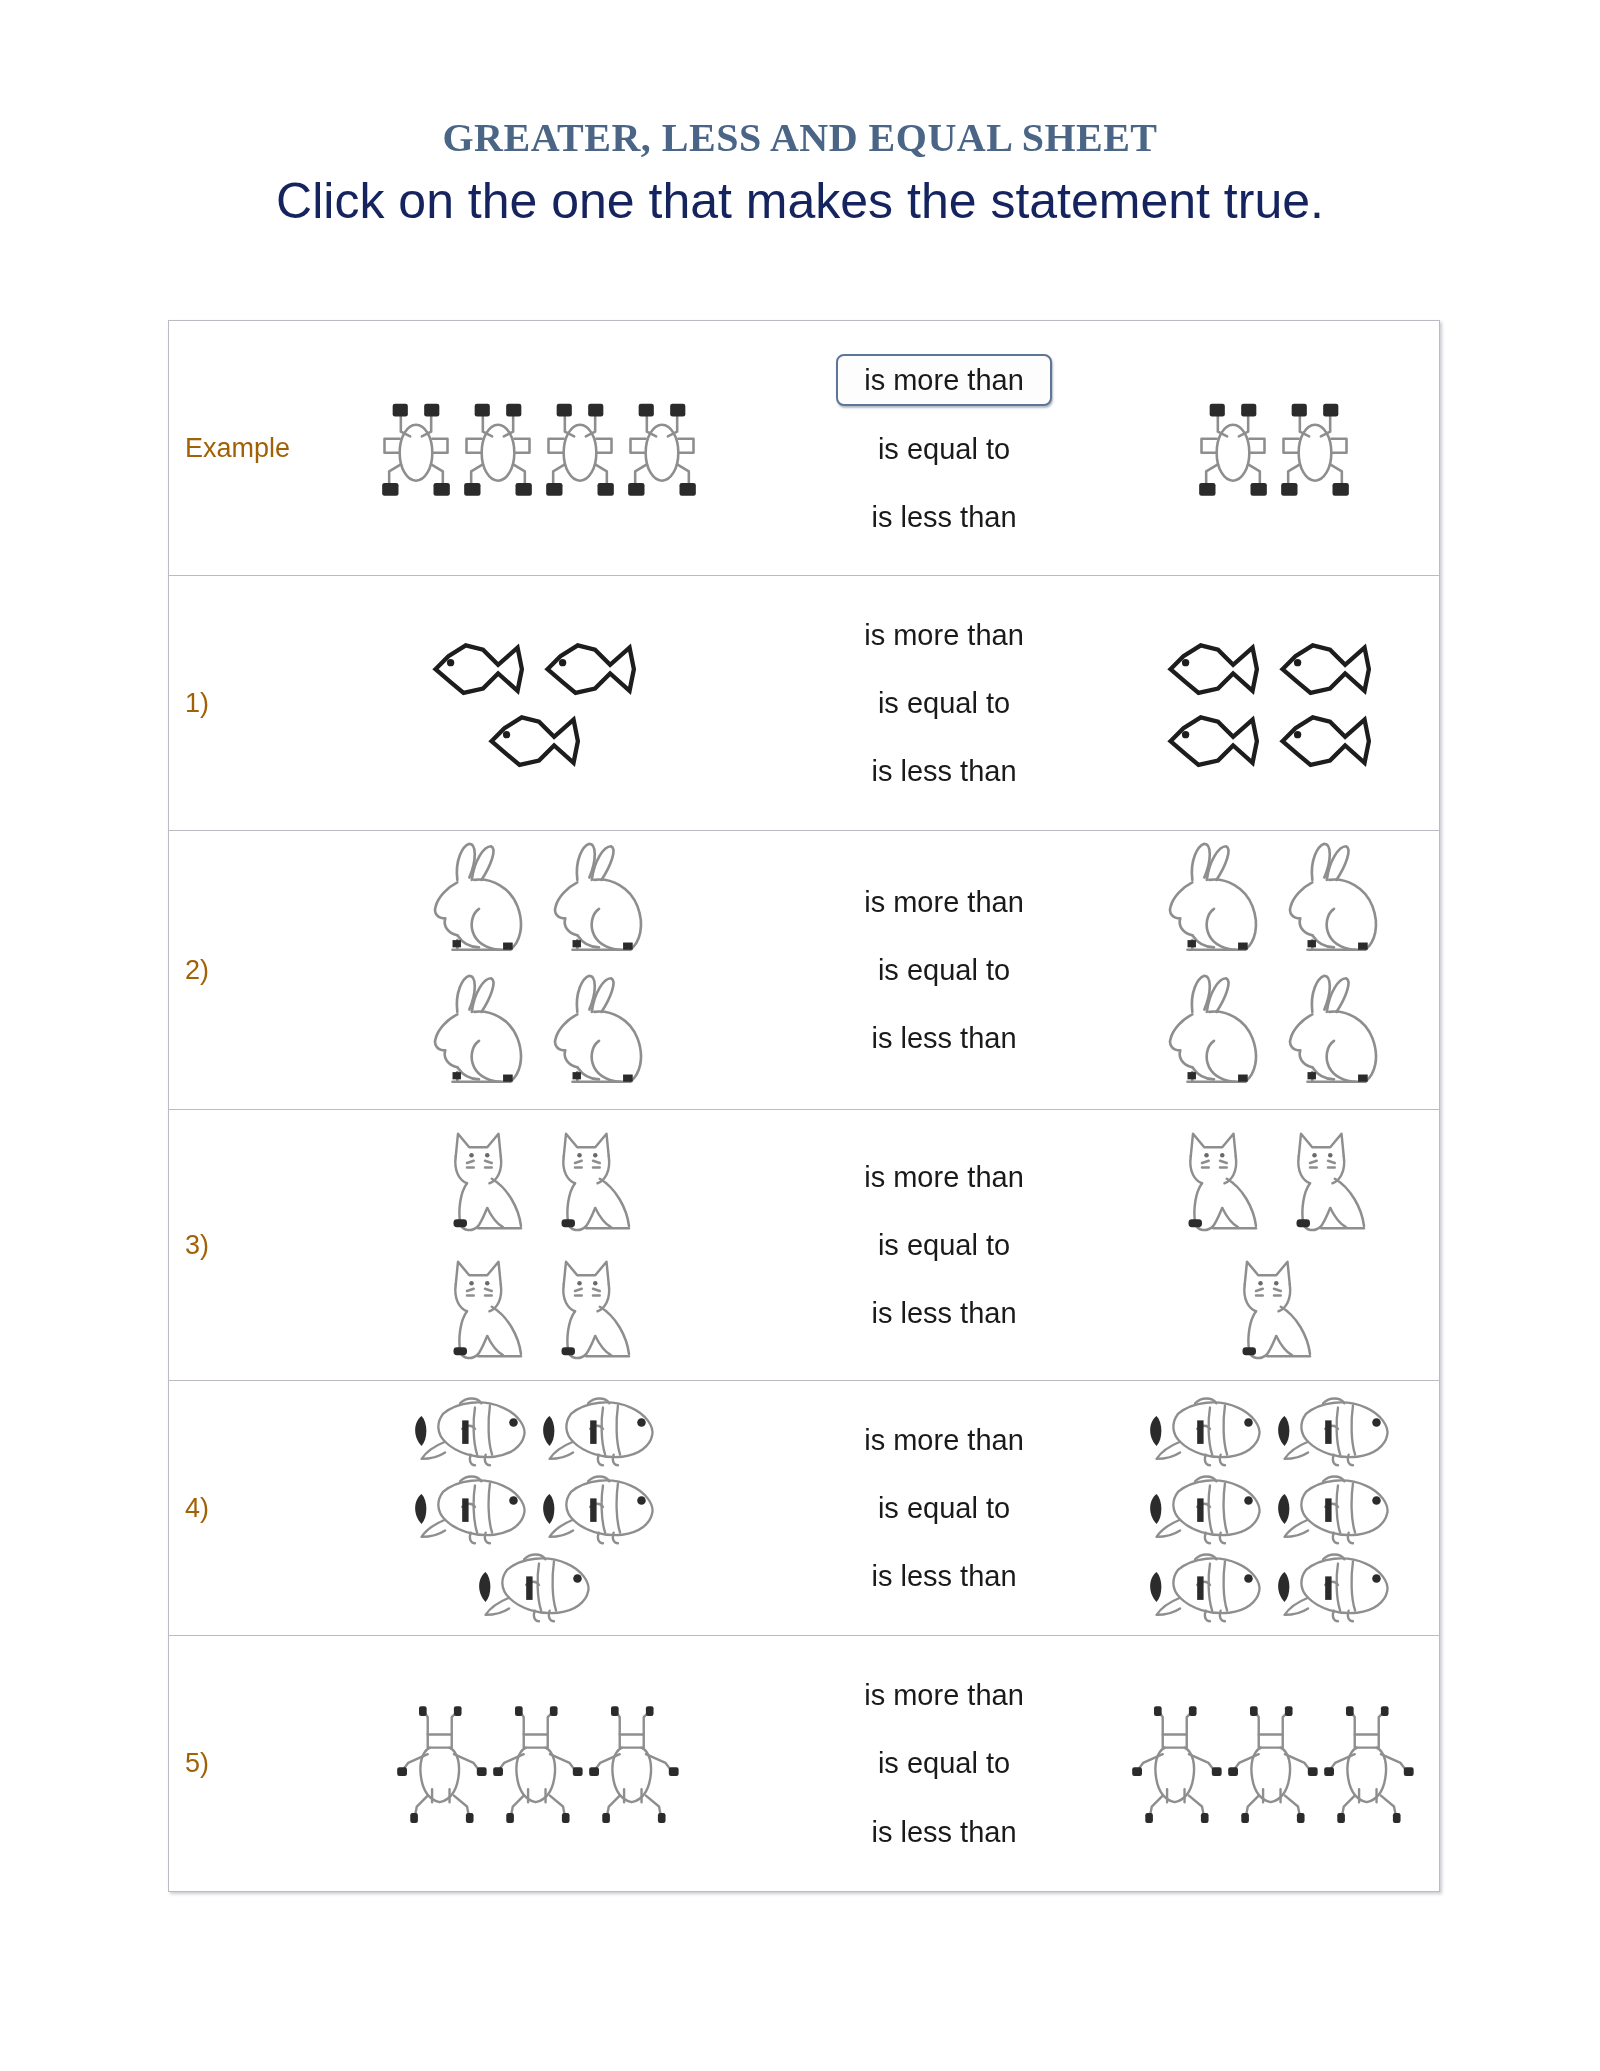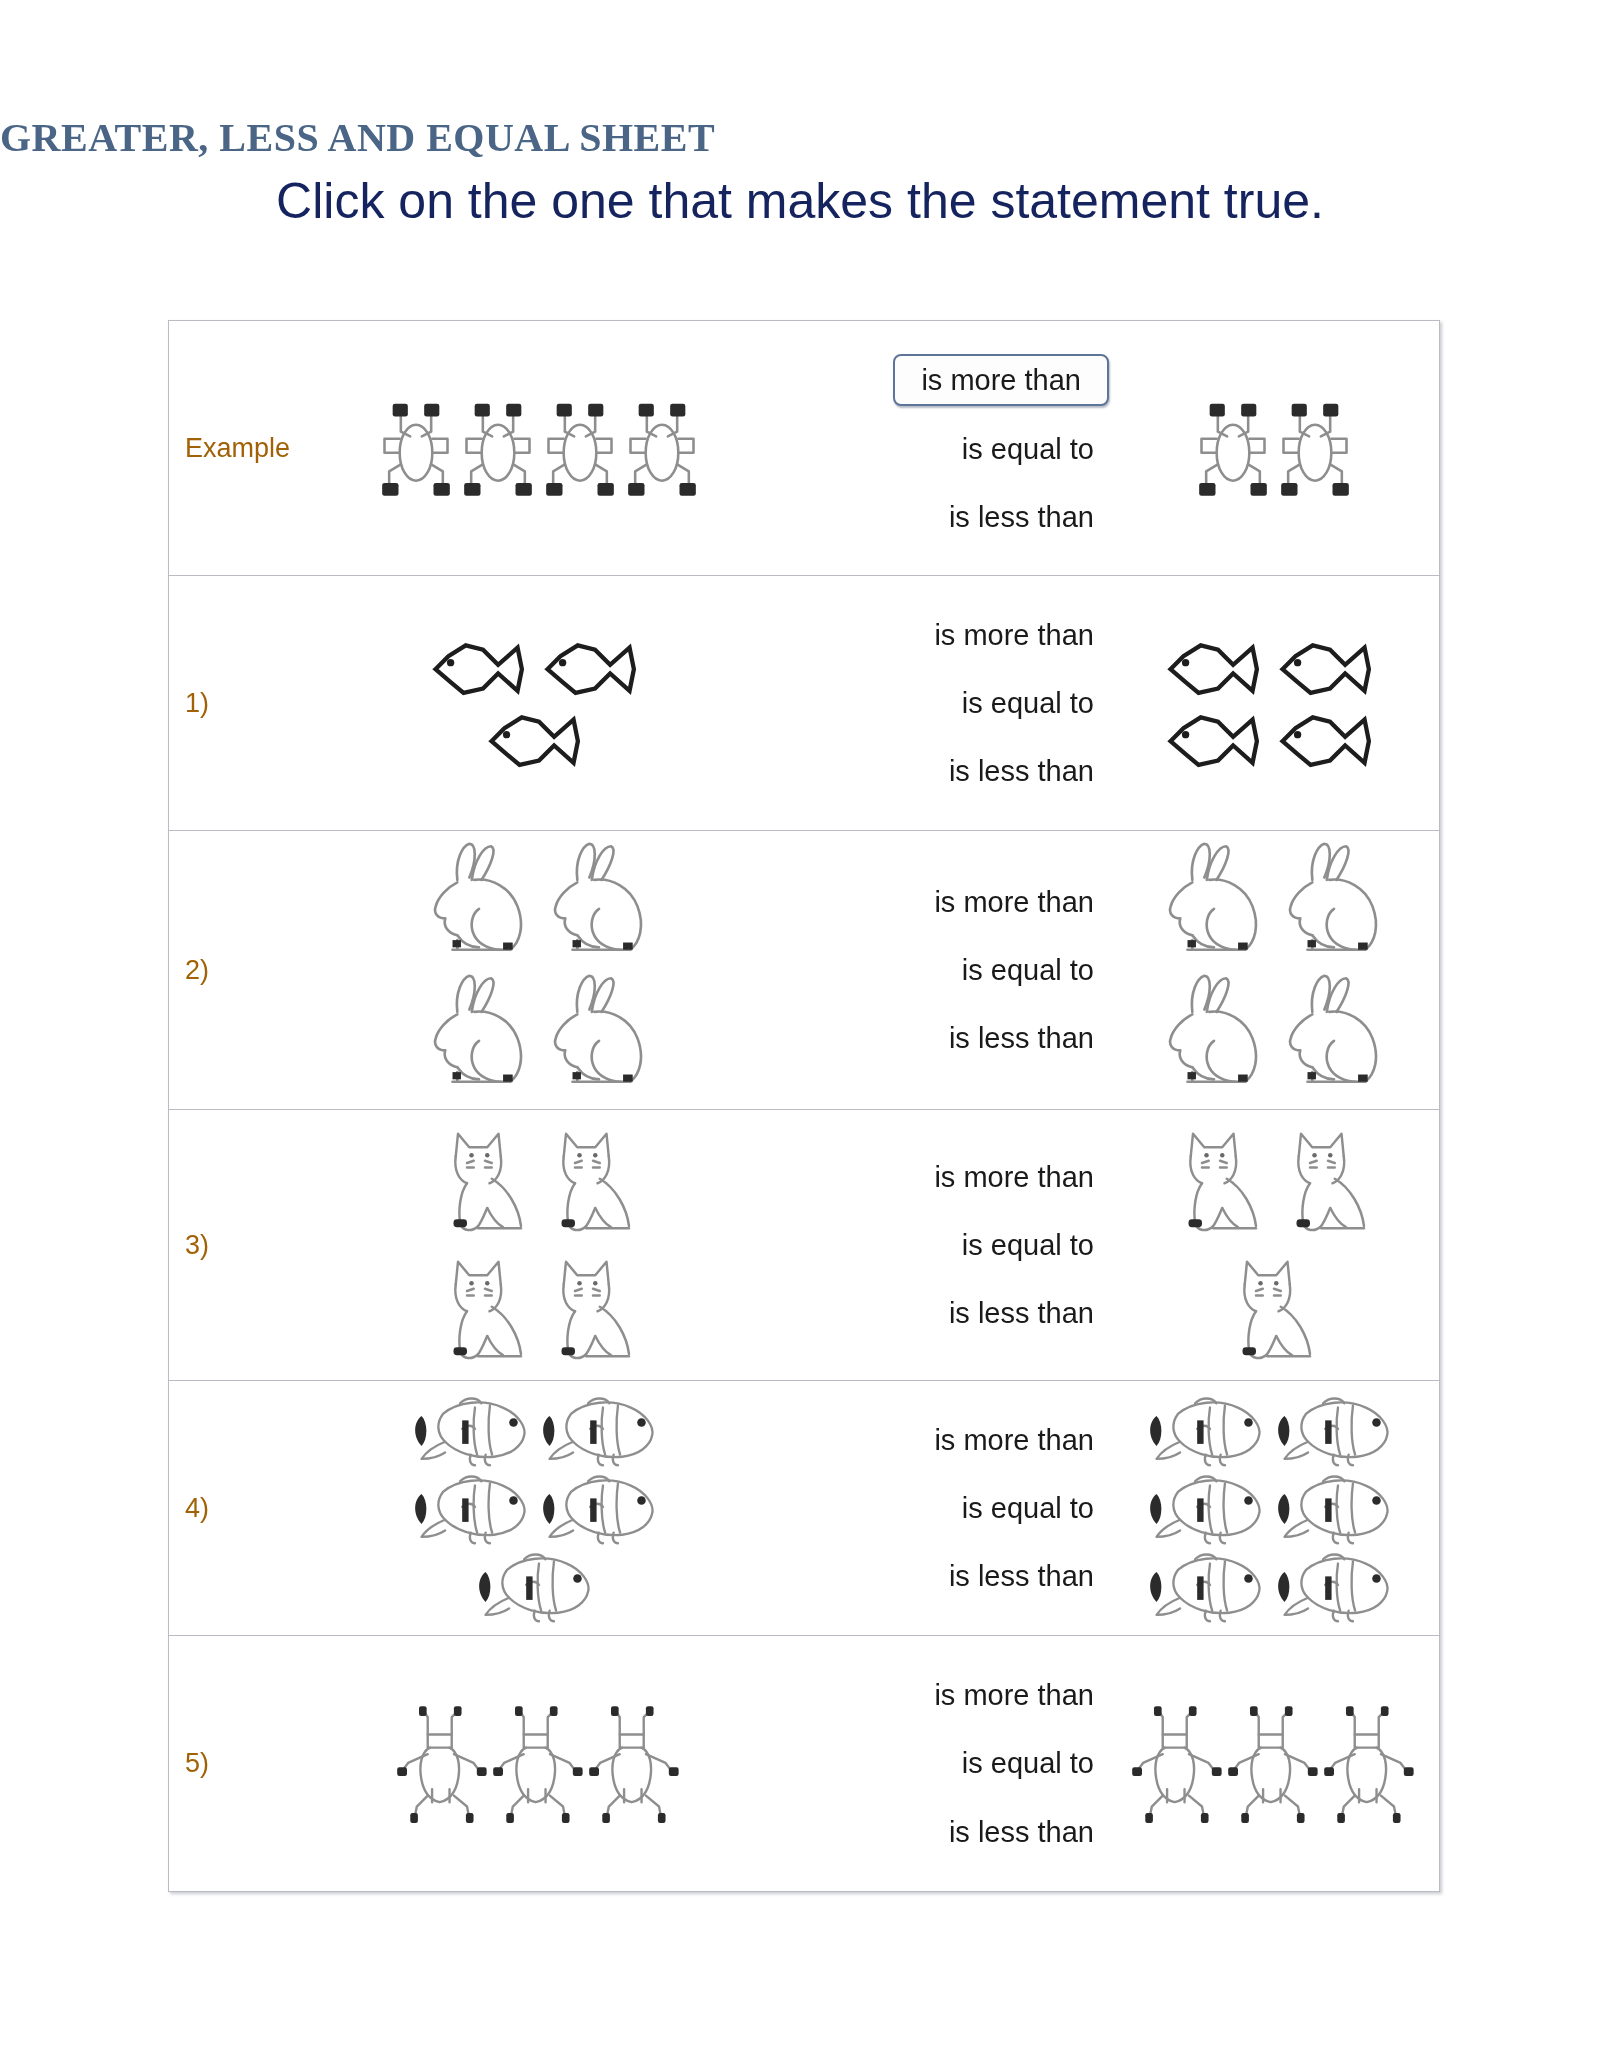--- a/index.html
+++ b/index.html
@@ -11,20 +11,21 @@
   }
   .page {
     position: relative;
     width: 1600px; height: 2071px;
     background: #ffffff;
     overflow: hidden;
   }
 
   
   .title-main {
+    text-align: center;
     font-family: "Liberation Serif", serif;
     font-size: 40px;
     font-weight: 700;
     letter-spacing: 0.5px;
     color: #4a6585;
     padding-top: 118px;
     line-height: 1;
   }
   .title-sub {
     text-align: center;
@@ -70,21 +71,21 @@
     display: flex;
     align-items: center;
     justify-content: center;
     padding: 8px 6px;
   }
   .cell-ops {
     width: 330px;
     flex: 0 0 330px;
     display: flex;
     flex-direction: column;
-    align-items: flex-end;
+    align-items: center;
     justify-content: center;
     gap: 0px;
     padding: 10px 0;
   }
   .cell-right {
     width: 330px;
     flex: 0 0 330px;
     display: flex;
     align-items: center;
     justify-content: center;

